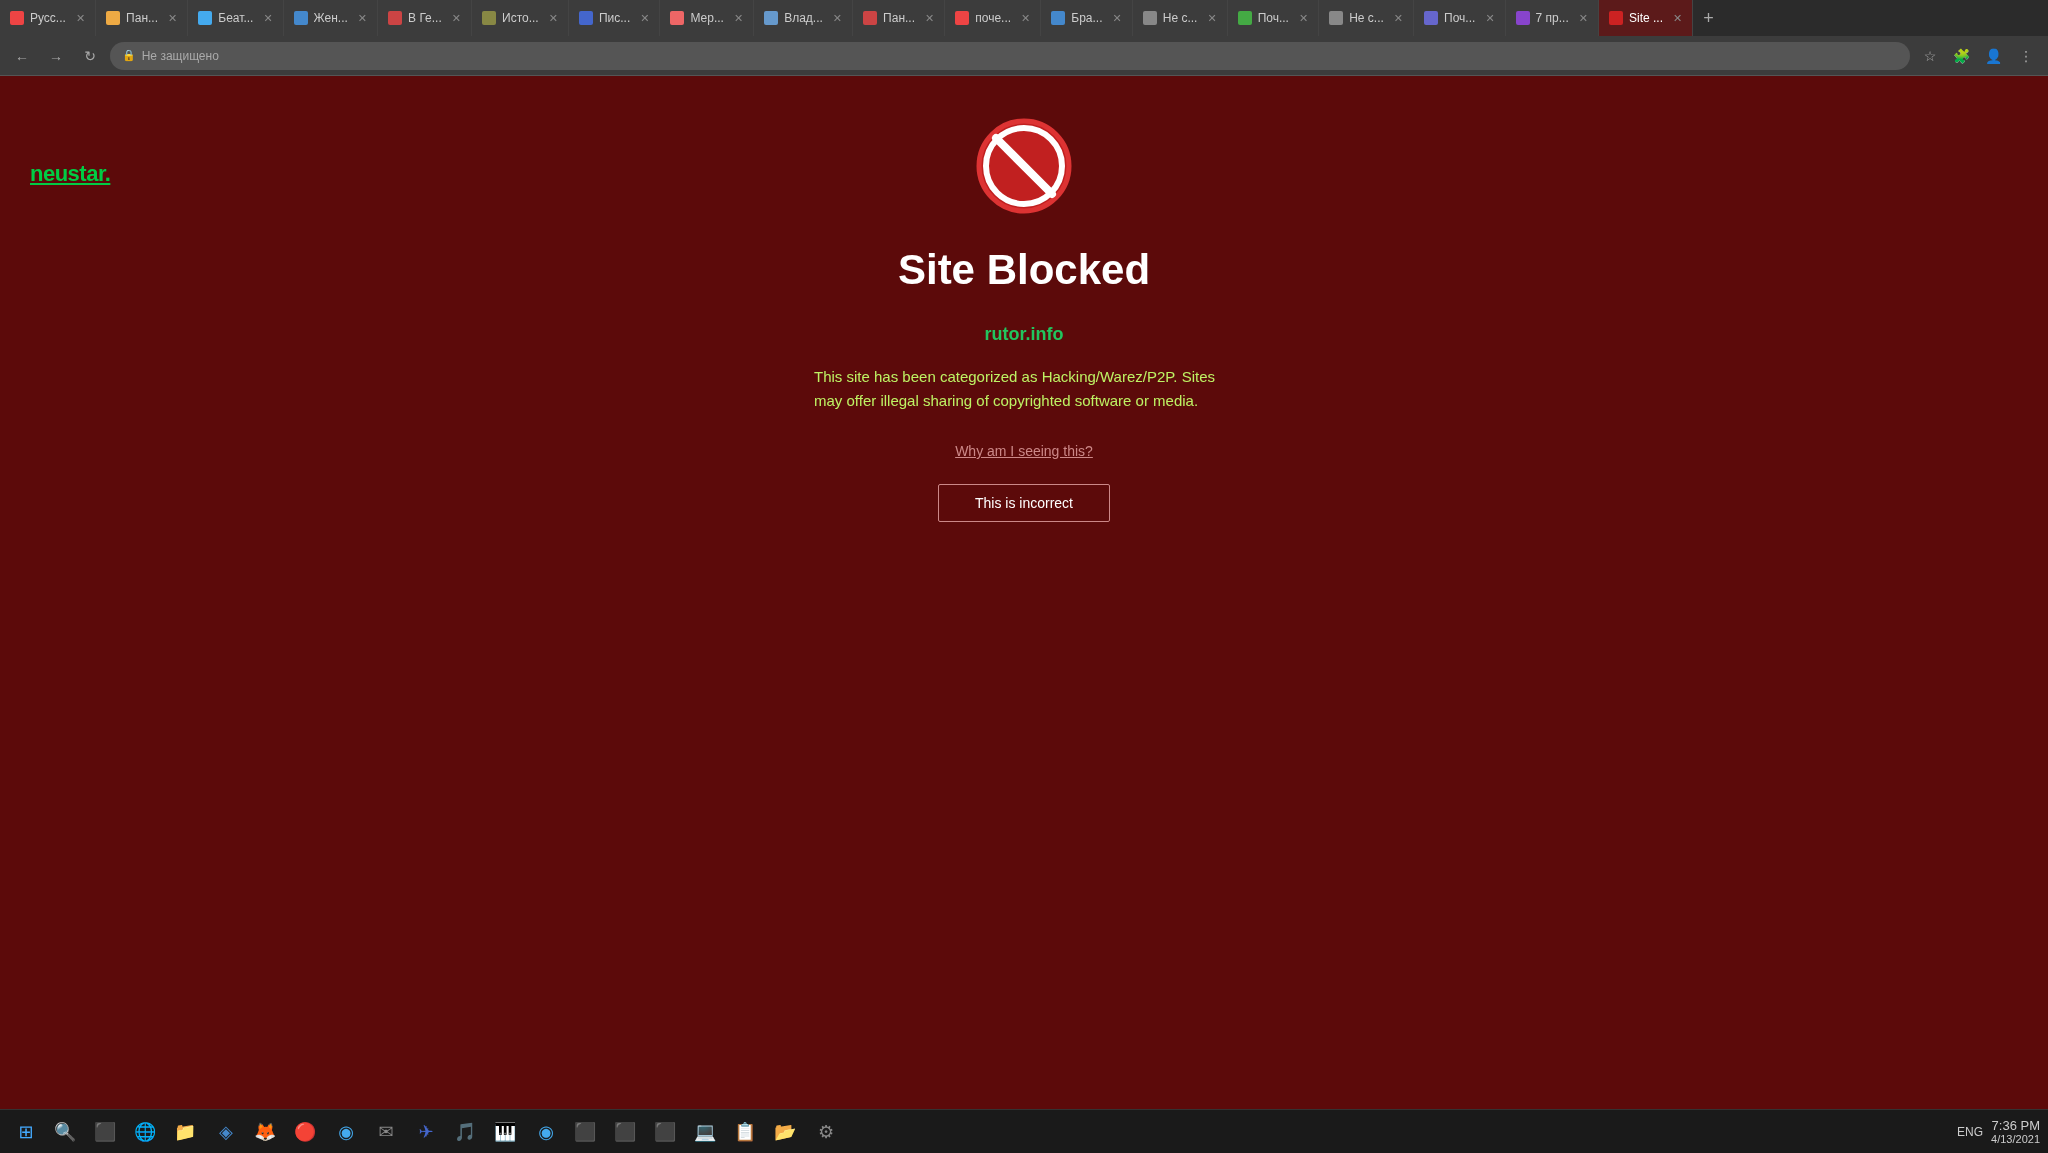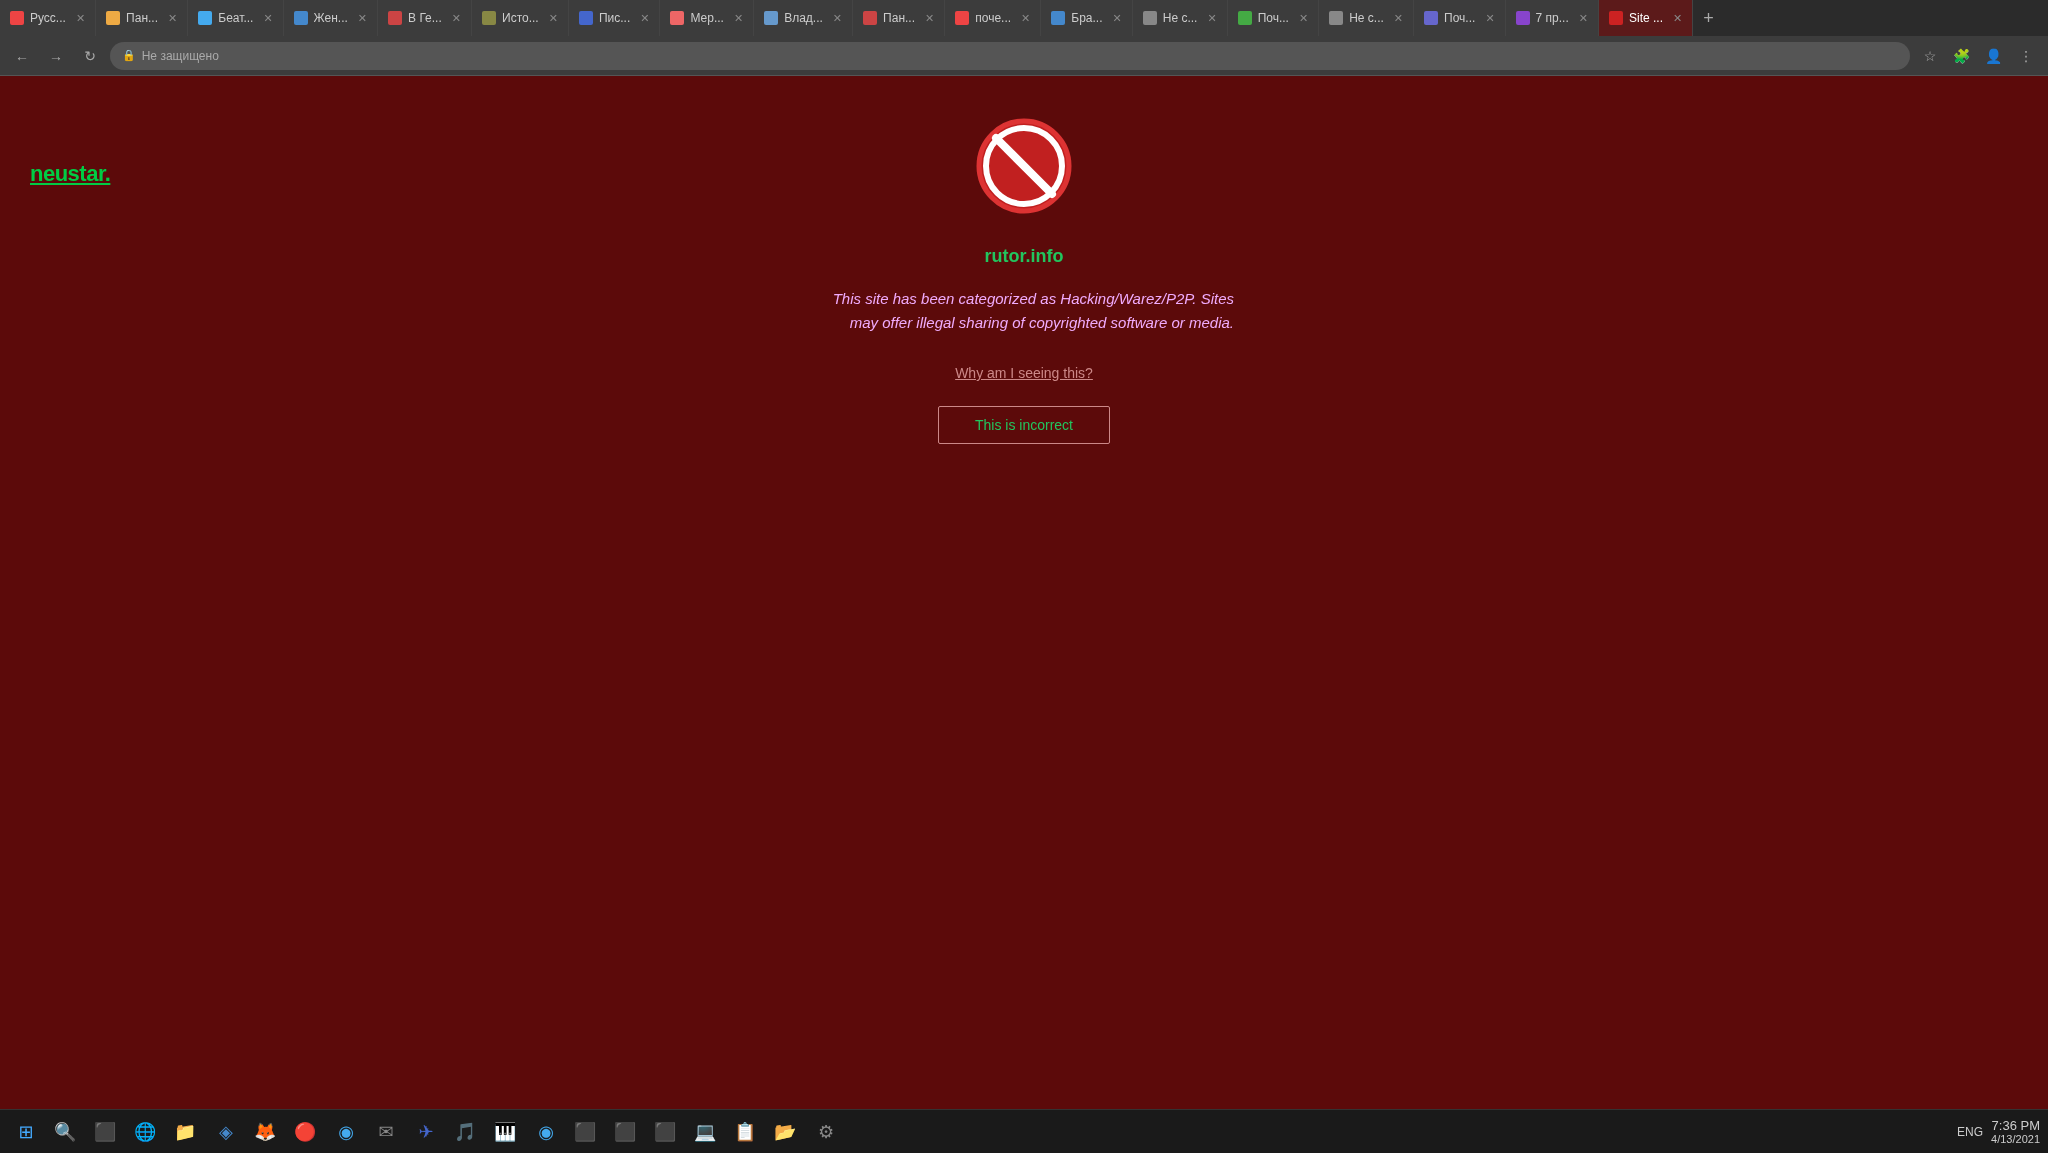--- a/index.html
+++ b/index.html
@@ -182,41 +182,40 @@
 
     .domain-name {
       font-size: 18px;
       font-weight: bold;
       color: #22c55e;
       margin-bottom: 20px;
     }
 
     .description {
       font-size: 15px;
-      color: #f0abfc;
-      text-align: right;
+      color: #bef264;
+      text-align: left;
       max-width: 420px;
       line-height: 1.6;
       margin-bottom: 30px;
-      font-style: italic;
     }
 
     .why-link {
       color: #cc8888;
       text-decoration: underline;
       font-size: 14px;
       cursor: pointer;
       margin-bottom: 25px;
       display: block;
     }
 
     .incorrect-btn {
       border: 1px solid #cc8888;
       background: transparent;
-      color: #22c55e;
+      color: #ffffff;
       padding: 10px 36px;
       font-size: 14px;
       cursor: pointer;
       border-radius: 2px;
     }
 
     
     .taskbar {
       background: #1a1a1a;
       height: 44px;
@@ -394,20 +393,21 @@
       <span class="logo-text">neustar.</span>
     </div>
 
     <svg class="blocked-icon" viewBox="0 0 100 100" xmlns="http://www.w3.org/2000/svg">
       <circle cx="50" cy="50" r="45" fill="#cc2222" opacity="0.9"></circle>
       <circle cx="50" cy="50" r="45" fill="none" stroke="#dd3333" stroke-width="5"></circle>
       <line x1="22" y1="22" x2="78" y2="78" stroke="white" stroke-width="8" stroke-linecap="round"></line>
       <circle cx="50" cy="50" r="38" fill="none" stroke="white" stroke-width="6"></circle>
     </svg>
 
+    <h1 class="site-blocked-title">Site Blocked</h1>
 
     <p class="domain-name">rutor.info</p>
 
     <p class="description">This site has been categorized as Hacking/Warez/P2P. Sites may offer illegal sharing of copyrighted software or media.</p>
 
     <a class="why-link" href="#">Why am I seeing this?</a>
 
     <button class="incorrect-btn">This is incorrect</button>
   </div>
 </div>

